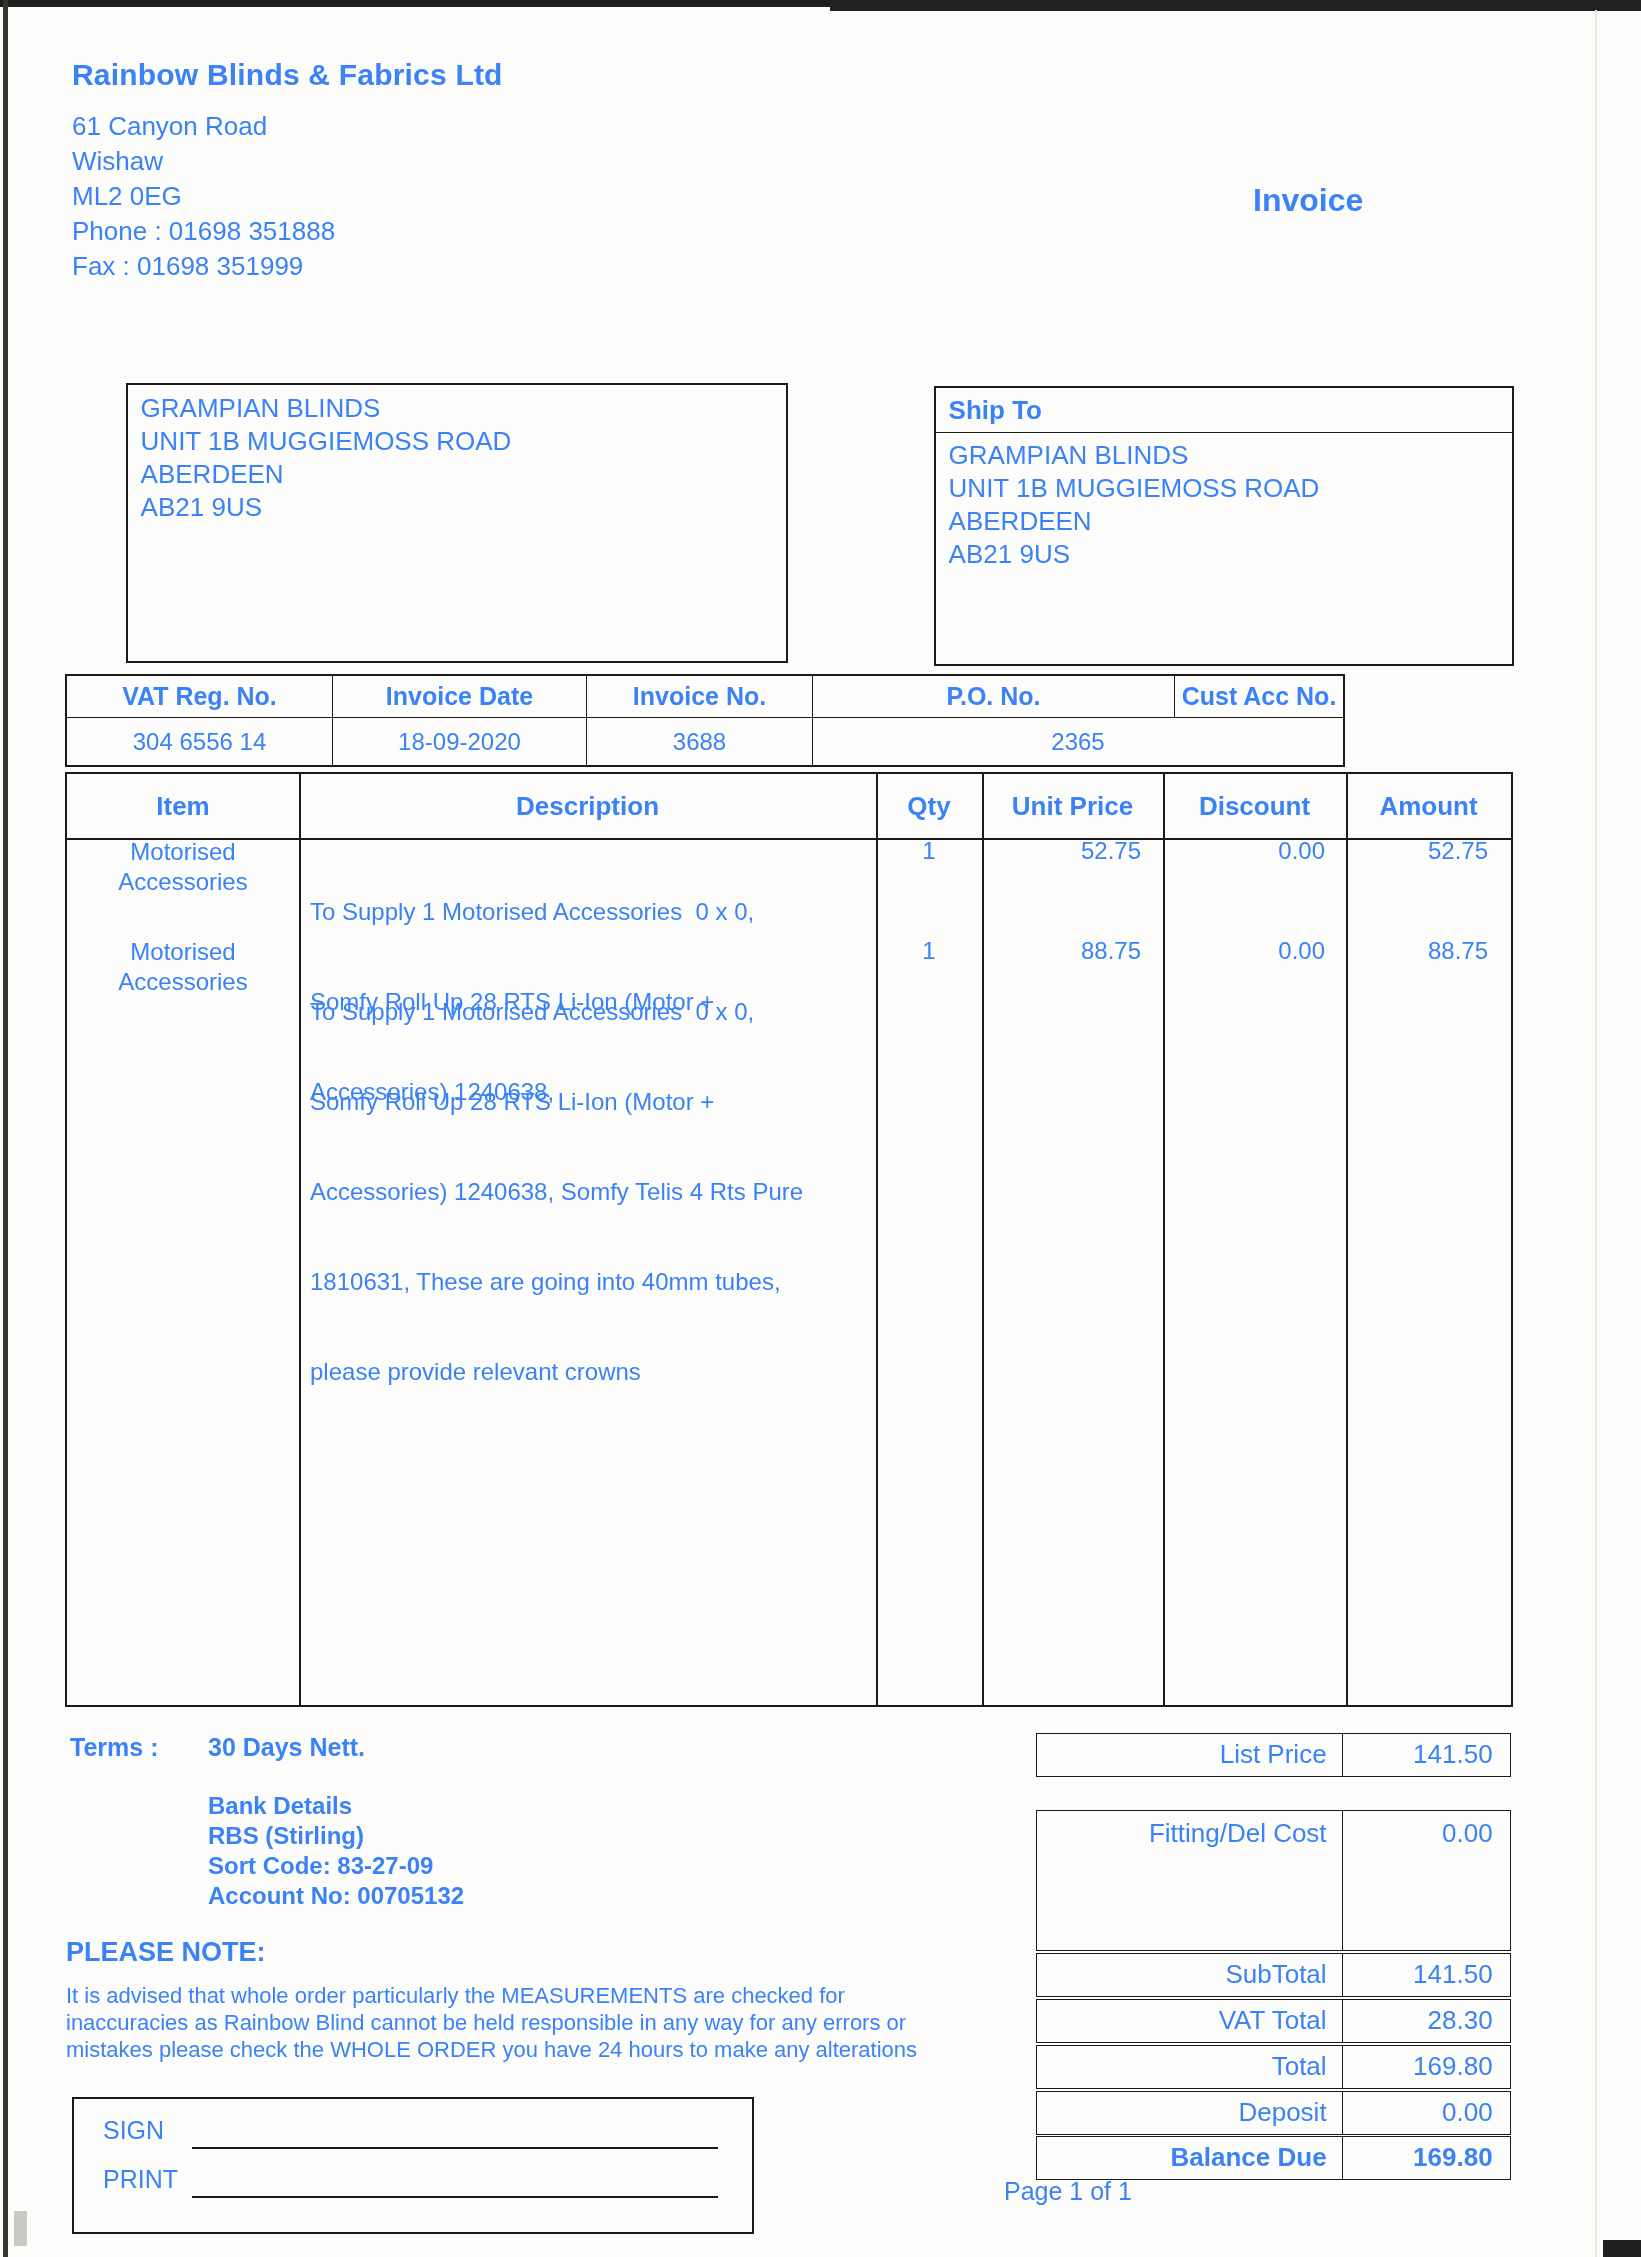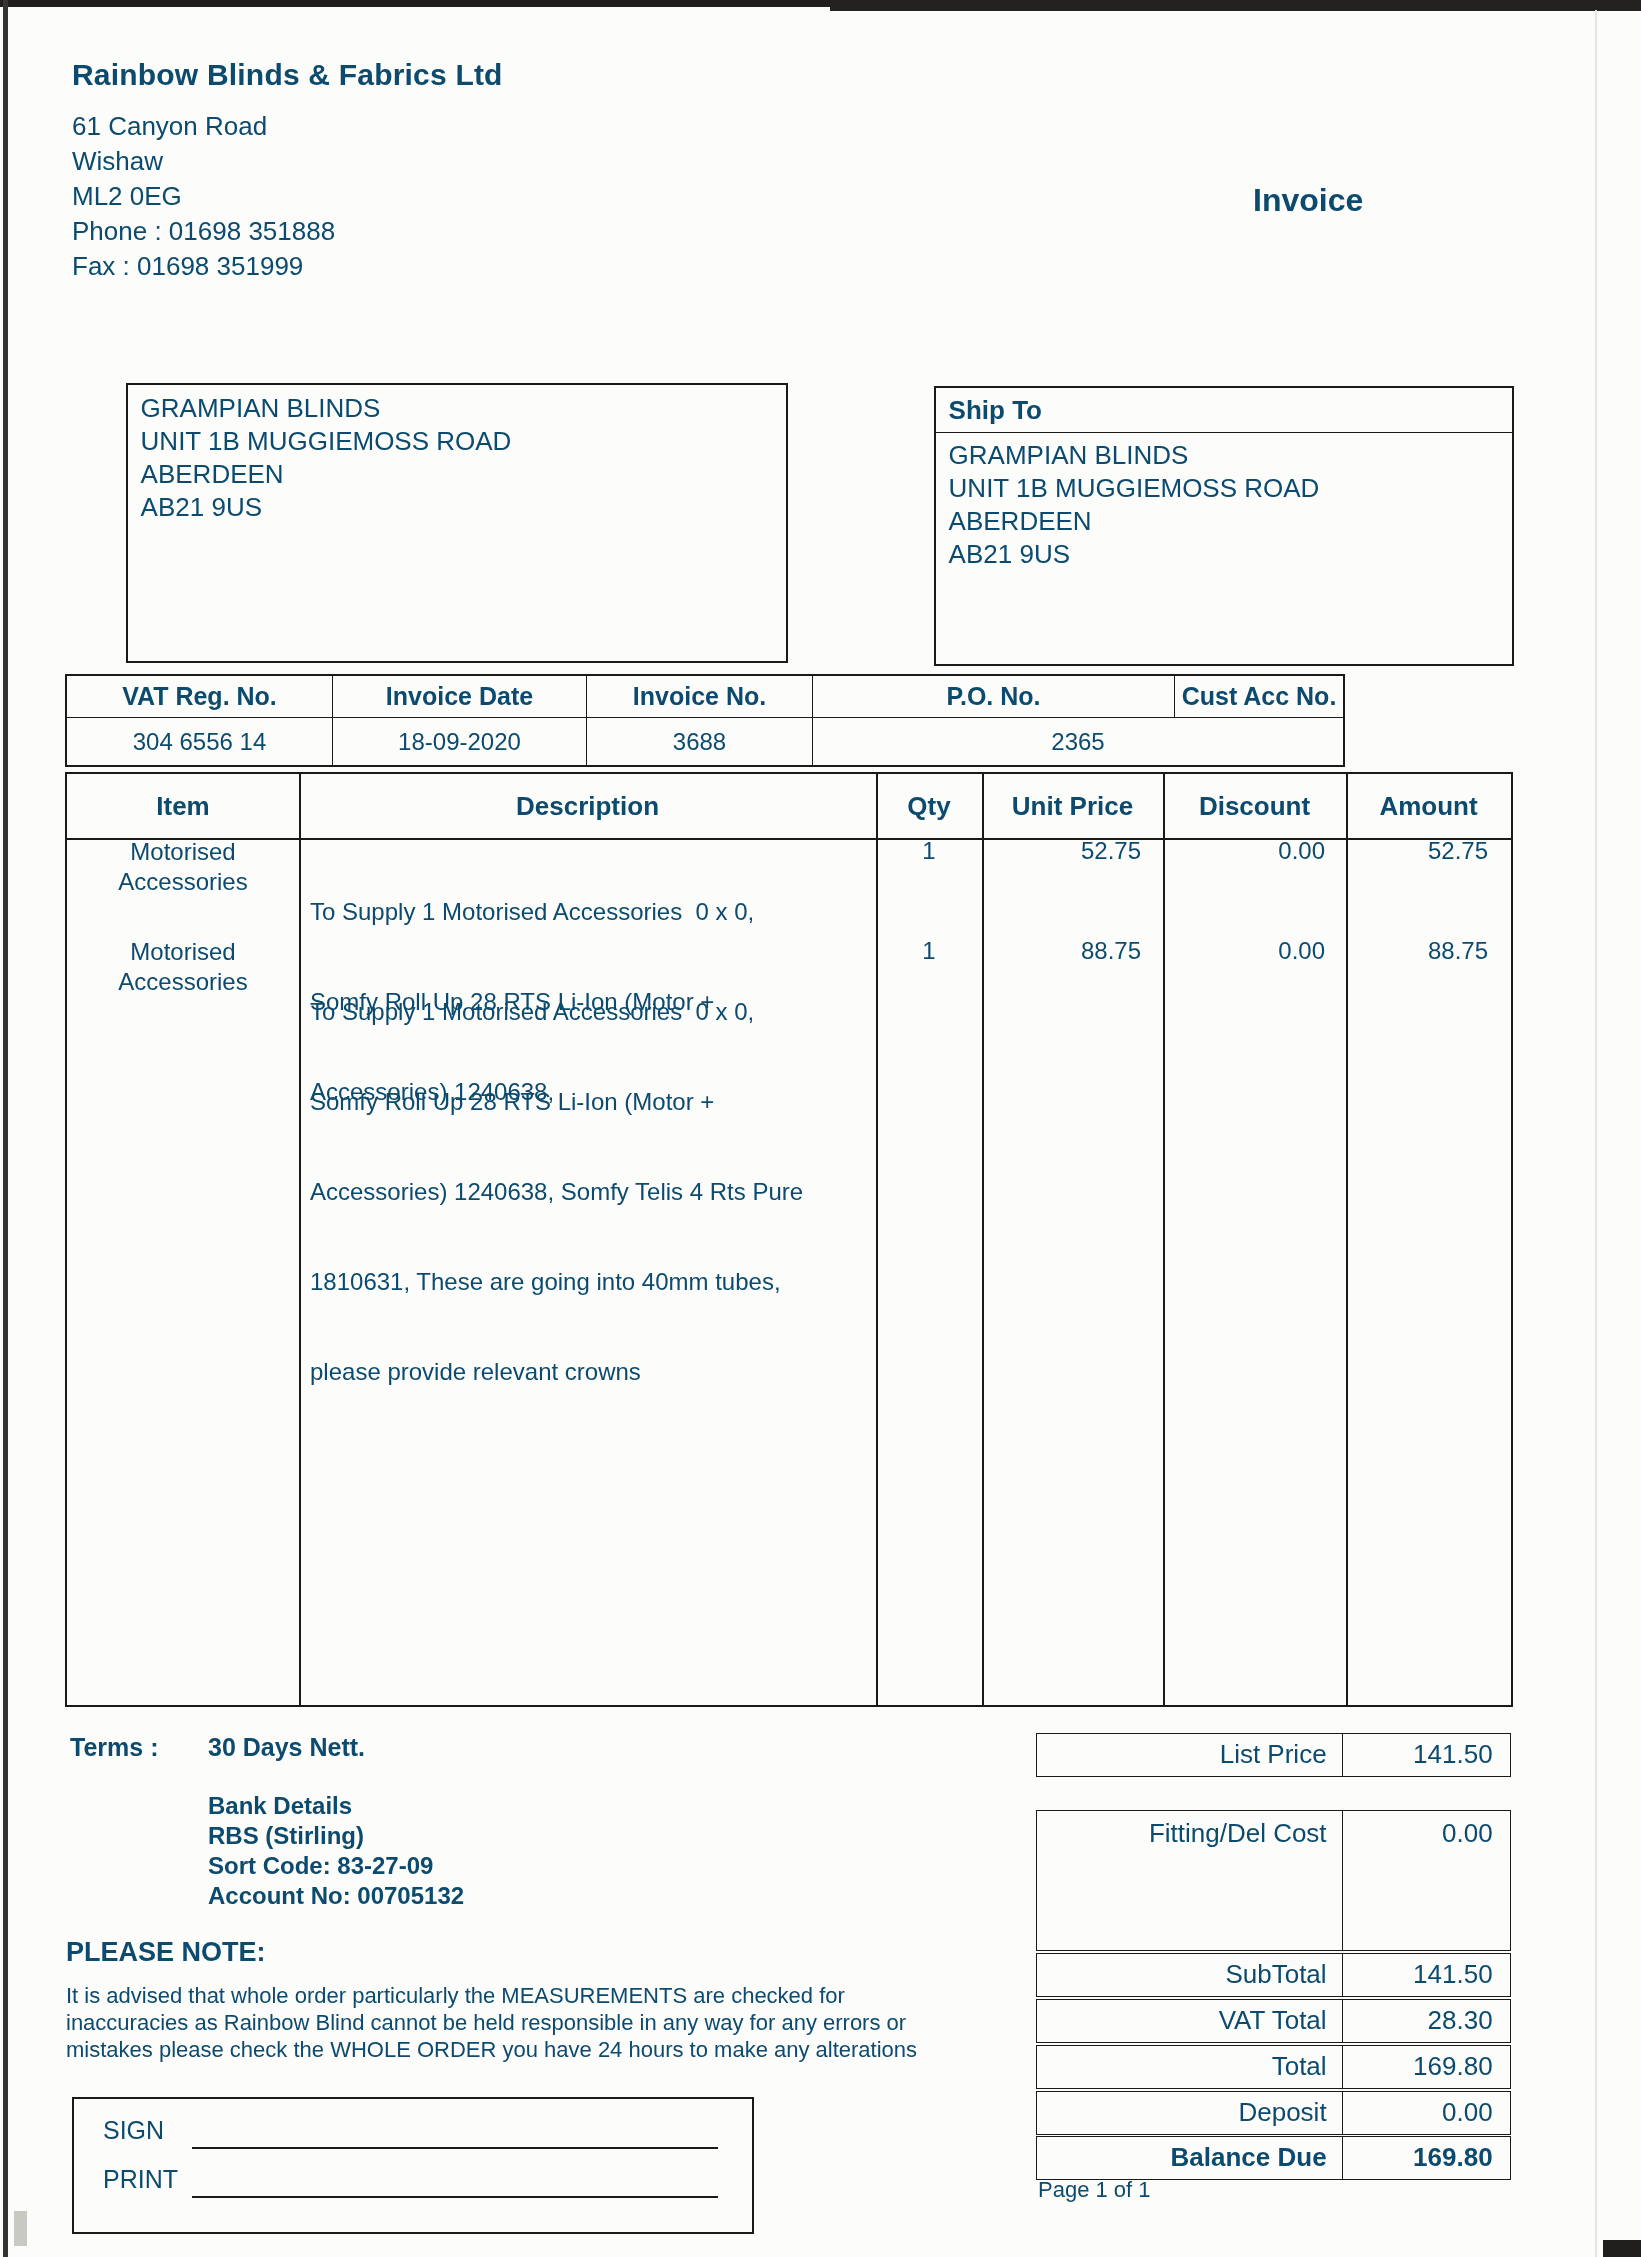--- a/index.html
+++ b/index.html
@@ -2,21 +2,21 @@
 <html><head>
 <meta charset="utf-8">
 <style>
   html,body{margin:0;padding:0;background:#e9e9e6;}
   .page{
     position:relative;
     width:1641px;height:2257px;
     background:#fcfcfa;
     overflow:hidden;
     font-family:"Liberation Sans","DejaVu Sans",sans-serif;
-    color:#0c4a6e;
+    color:#3b82f6;
   }
   
   .scan-top-edge{position:absolute;left:0;top:0;width:1641px;height:6.8px;background:#201f1d;}
   .scan-top-edge2{position:absolute;left:830px;top:0;width:811px;height:10.6px;background:#232220;}
   .scan-left-edge{position:absolute;left:2.9px;top:0;width:4.8px;height:2257px;background:#35342f;}
   .scan-right-line{position:absolute;left:1595px;top:9.7px;width:1.9px;height:2248px;background:#e7e7e2;}
   .scan-corner-mark{position:absolute;left:1603px;top:2240px;width:39px;height:17.4px;background:#201f1d;}
   .scan-smudge{position:absolute;left:13.5px;top:2211px;width:13.5px;height:35px;background:#c9c9c3;}
 
   
@@ -80,21 +80,21 @@
   .t-tall{height:141px;margin-top:33px;}
   .t-tall .t-label,.t-tall .t-value{padding-top:6.8px;}
   .t-bold .t-label,.t-bold .t-value{font-weight:bold;}
 
   
   .sign-box{position:absolute;left:72px;top:2097px;width:682px;height:137px;border:2.9px solid #1a1a1a;box-sizing:border-box;}
   .sign-label{position:absolute;left:29px;top:17.4px;font-size:25px;}
   .print-label{position:absolute;left:29px;top:66px;font-size:25px;}
   .sign-line{position:absolute;left:118px;top:48px;width:526px;border-bottom:2.9px solid #1a1a1a;}
   .print-line{position:absolute;left:118px;top:97px;width:526px;border-bottom:2.9px solid #1a1a1a;}
-  .page-footer{position:absolute;left:1038px;top:2177px;font-size:22px;}
+  .page-footer{position:absolute;left:1004px;top:2177px;font-size:25px;}
 </style>
 </head>
 <body>
 
 <div class="page">
 
   <div class="scan-top-edge"></div>
   <div class="scan-top-edge2"></div>
   <div class="scan-left-edge"></div>
   <div class="scan-right-line"></div>

